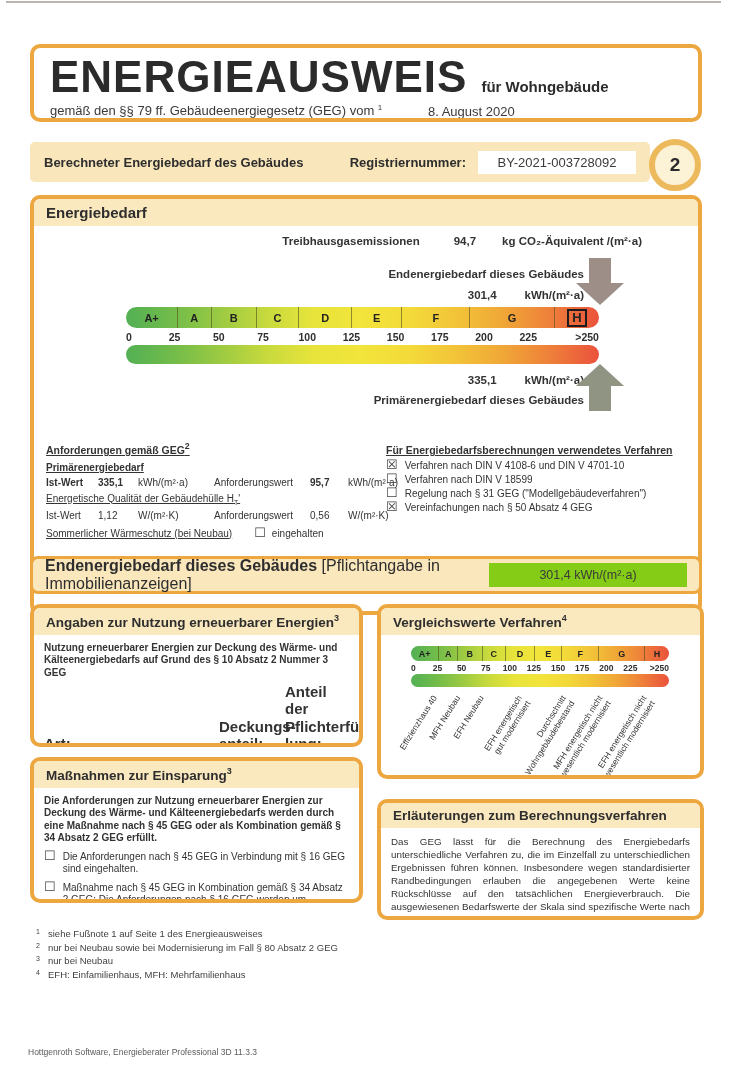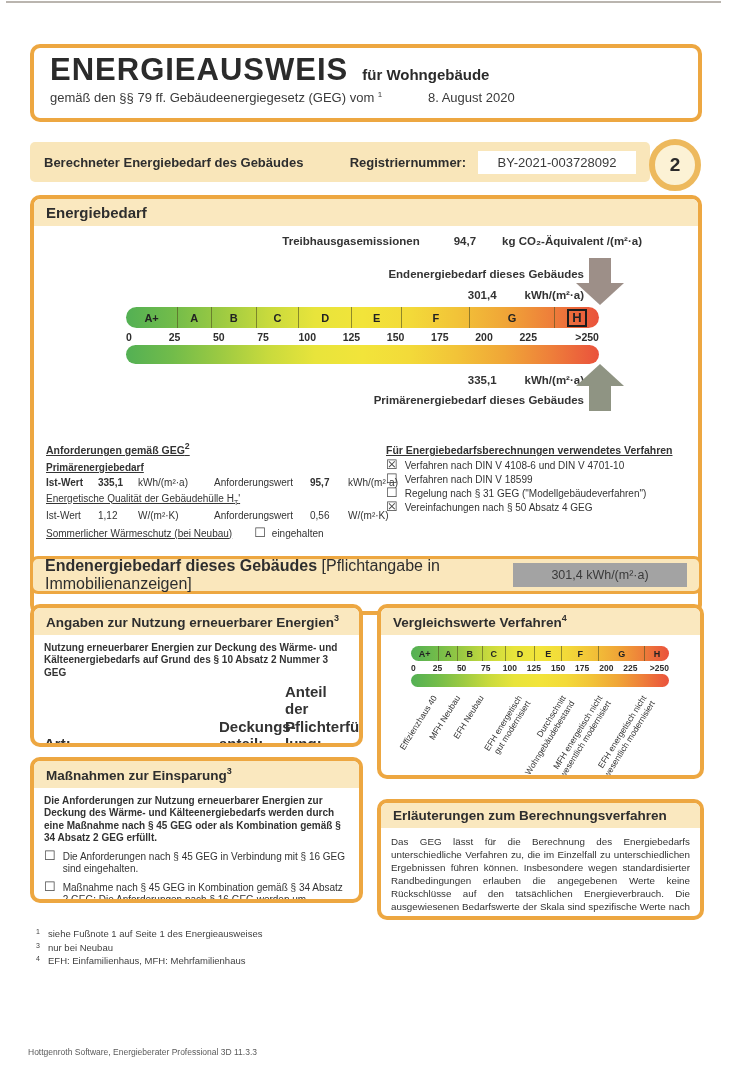--- a/index.html
+++ b/index.html
@@ -11,21 +11,21 @@
 
   
   .obox{position:absolute;box-sizing:border-box;background:#fff;border:4px solid #eda741;border-radius:10px;overflow:hidden;}
   .obox-header{background:#fae8bf;padding:5px 12px;font-weight:700;color:#2e2e2e;}
   .hdr-lg{font-size:15px;}
   .hdr-md{font-size:13.5px;}
   sup.hdr-sup{font-size:9px;font-weight:700;}
 
   
   .header-box{left:30px;top:44px;width:672px;height:78px;padding:6px 16px 0 16px;}
-  .main-title{display:inline;font-size:31px;font-weight:700;letter-spacing:1px;color:#2b2b2b;line-height:1.05;}
+  .main-title{display:inline;font-size:44px;font-weight:700;letter-spacing:1px;color:#2b2b2b;line-height:1.05;}
   .title-suffix{font-size:15px;font-weight:700;margin-left:14px;color:#2b2b2b;}
   .subtitle-row{font-size:13px;margin-top:3px;color:#3a3a3a;}
   .subtitle-row sup{font-size:8px;}
   .subtitle-date{margin-left:42px;}
 
   
   .info-bar{position:absolute;left:30px;top:142px;width:620px;height:40px;background:#f9e6ba;border-radius:5px;
     display:flex;align-items:center;padding:0 14px;box-sizing:border-box;font-size:13px;}
   .info-label{font-weight:700;flex:1;color:#2e2e2e;}
   .reg-label{font-weight:700;margin-right:12px;color:#2e2e2e;}
@@ -89,21 +89,21 @@
   .cbx{font-size:13px;line-height:10px;color:#444;}
   .verf-col{position:absolute;left:352px;top:217px;width:305px;font-size:10px;color:#333;}
   .verf-title{font-size:10.5px;margin-bottom:4px;}
   .verf-item{display:flex;gap:7px;margin:3px 0;align-items:flex-start;}
   .verf-item .cbx{flex:0 0 auto;}
 
   
   .ee-bar{position:absolute;left:30px;top:556px;width:672px;height:38px;background:#fae7bc;border:3px solid #eda741;
     border-radius:8px;display:flex;align-items:center;padding:0 12px;box-sizing:border-box;}
   .ee-label{font-size:16px;flex:1;color:#2e2e2e;}
-  .ee-value{background:#a3a3a3;font-size:12.5px;padding:5px 8px;width:158px;text-align:center;color:#3a3a3a;}
+  .ee-value{background:#84cc16;font-size:12.5px;padding:5px 20px;width:158px;text-align:center;color:#3a3a3a;}
 
   
   .angaben-box{left:30px;top:604px;width:333px;height:143px;}
   .box-body{padding:7px 10px;font-size:10px;color:#333;}
   .intro-b{font-weight:700;line-height:1.25;}
   .ang-table{display:grid;grid-template-columns:1fr 56px 64px;column-gap:10px;margin-top:4px;}
   .ang-th{font-weight:700;font-size:15px;line-height:1.15;align-self:end;}
   .pre{white-space:pre-line;}
   .ang-blank{border-bottom:1px solid #8a8a8a;height:13px;}
   .ang-pct{border-bottom:1px solid #8a8a8a;text-align:right;padding-right:3px;height:13px;padding-top:2px;box-sizing:border-box;}
@@ -379,20 +379,24 @@
     <div class="erl-text"><span>Das GEG lässt für die Berechnung des Energiebedarfs unterschiedliche Verfahren zu, die im Einzelfall zu unterschiedlichen Ergebnissen führen können. Insbesondere wegen standardisierter Randbedingungen erlauben die angegebenen Werte keine Rückschlüsse auf den tatsächlichen Energieverbrauch. Die ausgewiesenen Bedarfswerte der Skala sind spezifische Werte nach dem GEG pro Quadratmeter Gebäudenutzfläche (A</span><span>), die im Allgemeinen größer ist als die Wohnfläche des Gebäudes.</span></div>
   </div>
 </div>
 
 <div class="footnotes">
   <div class="fn-row">
       <sup>1</sup>
       <span>siehe Fußnote 1 auf Seite 1 des Energieausweises</span>
     </div>
   <div class="fn-row">
+      <sup>2</sup>
+      <span>nur bei Neubau sowie bei Modernisierung im Fall § 80 Absatz 2 GEG</span>
+    </div>
+  <div class="fn-row">
       <sup>3</sup>
       <span>nur bei Neubau</span>
     </div>
   <div class="fn-row">
       <sup>4</sup>
       <span>EFH: Einfamilienhaus, MFH: Mehrfamilienhaus</span>
     </div>
 </div>
 
 <div class="footer">Hottgenroth Software, Energieberater Professional 3D 11.3.3</div>

